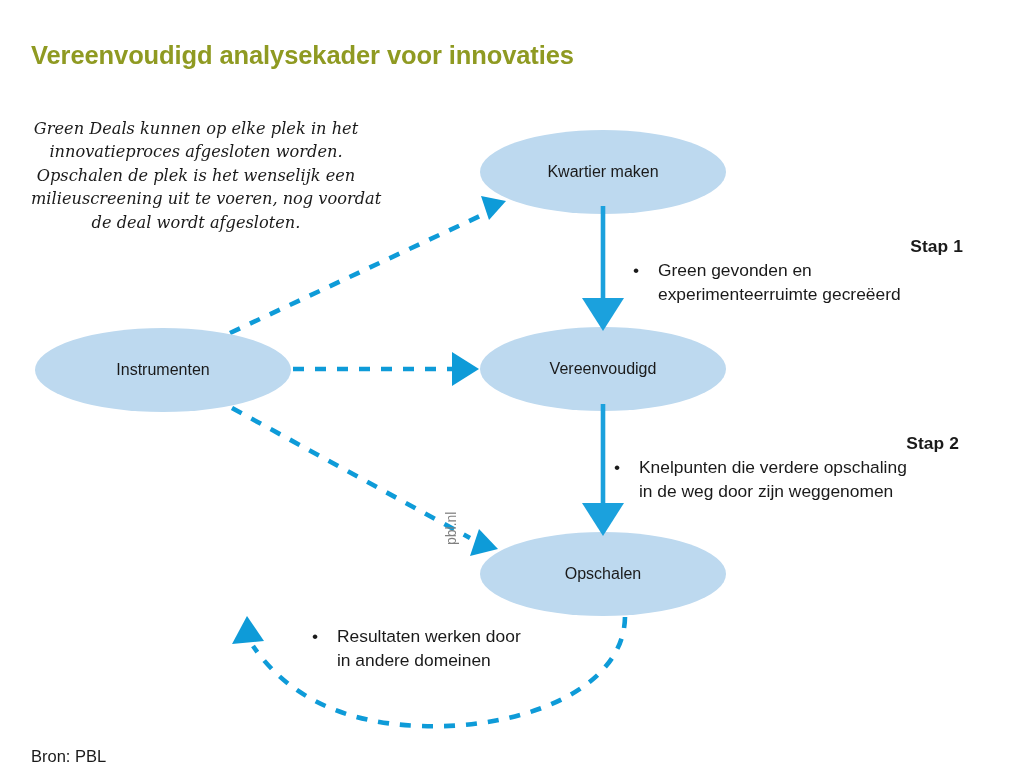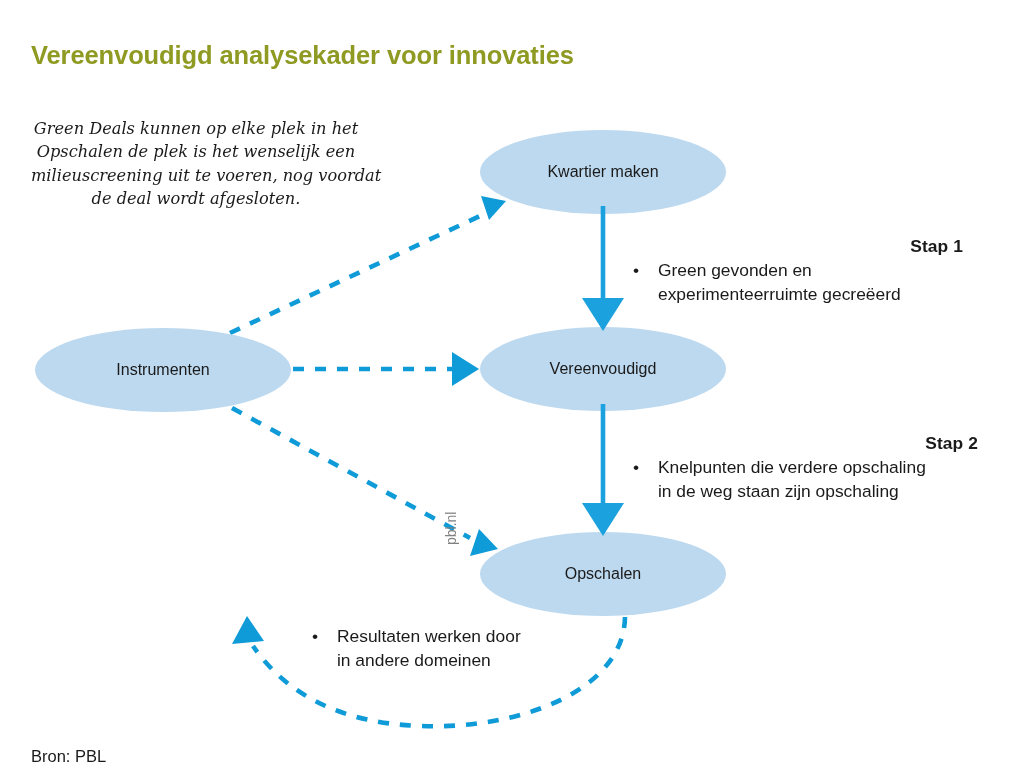--- a/index.html
+++ b/index.html
@@ -70,21 +70,21 @@
     width: 25px;
     flex: 0 0 25px;
     text-align: left;
     font-size: 17.4px;
     line-height: 24px;
   }
   .step-bullet-text { flex: 1 1 auto; }
   .step-bullet-text .ln { display: block; white-space: nowrap; }
 
   #step-1-block { left: 633px; top: 234px; width: 330px; }
-  #step-2-block { left: 633px; top: 431px; width: 345px; }
+  #step-2-block { left: 614px; top: 431px; width: 345px; }
   #step-3-block { left: 312px; top: 624px; width: 260px; }
 
   
   #watermark {
     left: 443px;
     top: 545px;
     font-size: 14px;
     color: #808080;
     transform: rotate(-90deg);
     transform-origin: left top;
@@ -102,20 +102,21 @@
 </style>
 </head>
 <body>
 
 <div id="page">
 
   <div class="abs" id="chart-title">Vereenvoudigd analysekader voor innovaties</div>
 
   <div class="abs" id="intro-note">
     <span class="ln">Green Deals kunnen op elke plek in het</span>
+    <span class="ln">innovatieproces afgesloten worden.</span>
     <span class="ln">Opschalen de plek is het wenselijk een</span>
     <span class="ln">milieuscreening uit te voeren, nog voordat</span>
     <span class="ln">de deal wordt afgesloten.</span>
   </div>
 
   <svg class="abs" id="diagram" viewBox="0 0 1024 780">
 
     <g>
       <line x1="230" y1="333" x2="482" y2="215" stroke="#0e9bd8" stroke-width="4.6" stroke-dasharray="11 11" stroke-linecap="butt"></line>
       <polygon points="481,196 506,201 489,220" fill="#0e9bd8"></polygon>
@@ -167,21 +168,21 @@
       </div>
     </div>
   </div>
 
   <div class="abs step-block" id="step-2-block">
     <div class="step-title">Stap 2</div>
     <div class="step-bullet-row">
       <div class="step-bullet-dot">•</div>
       <div class="step-bullet-text">
         <span class="ln">Knelpunten die verdere opschaling</span>
-        <span class="ln">in de weg staan zijn opschaling</span>
+        <span class="ln">in de weg door zijn weggenomen</span>
       </div>
     </div>
   </div>
 
   <div class="abs step-block" id="step-3-block">
     <div class="step-bullet-row">
       <div class="step-bullet-dot">•</div>
       <div class="step-bullet-text">
         <span class="ln">Resultaten werken door</span>
         <span class="ln">in andere domeinen</span>

